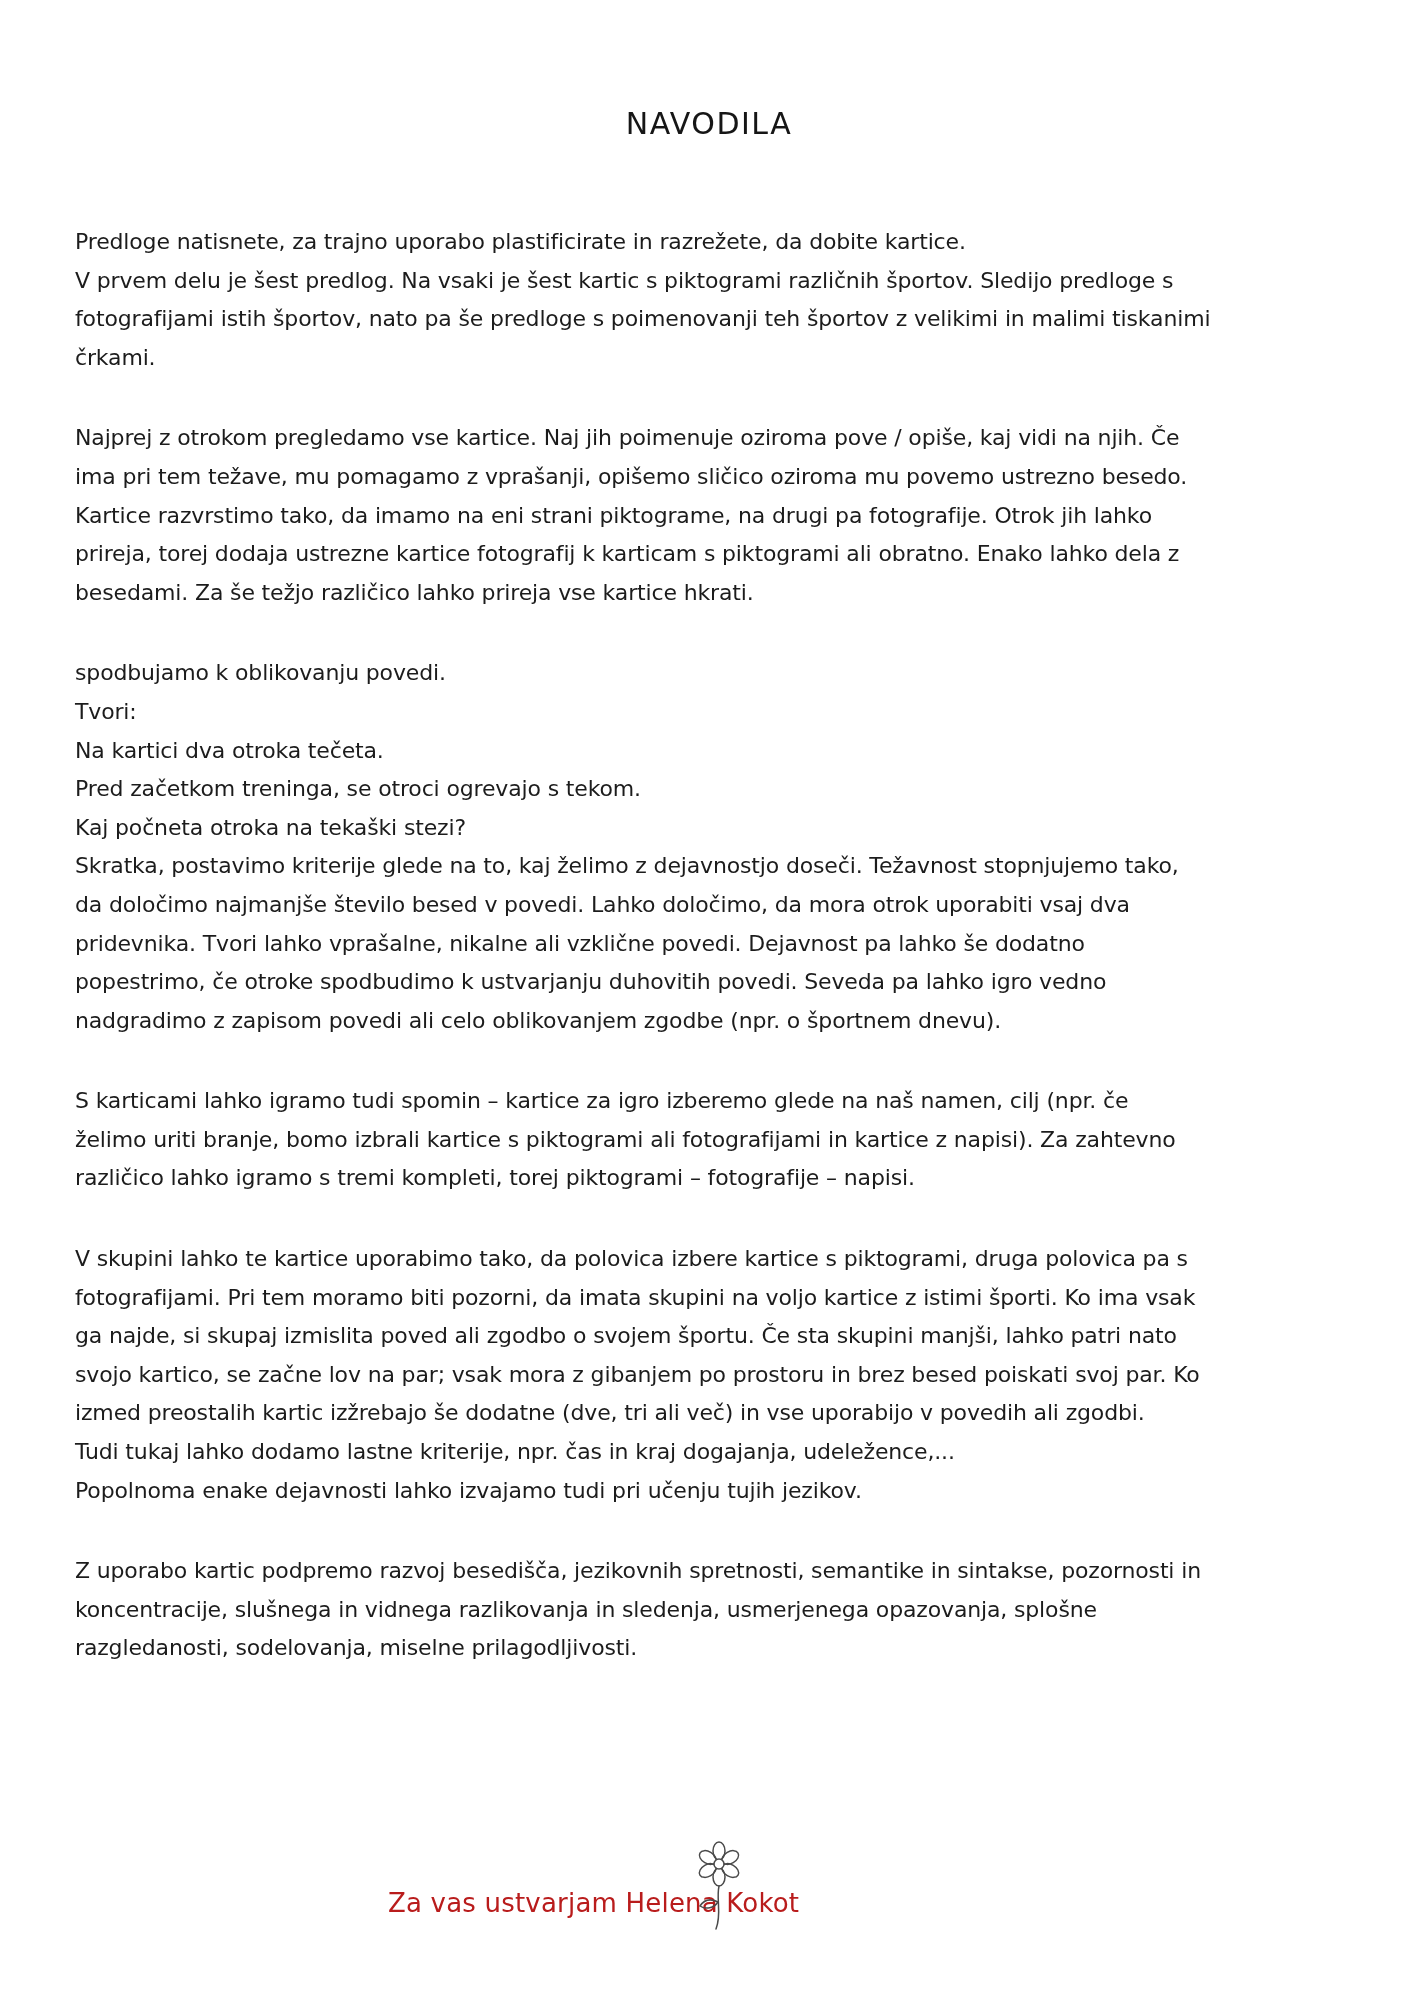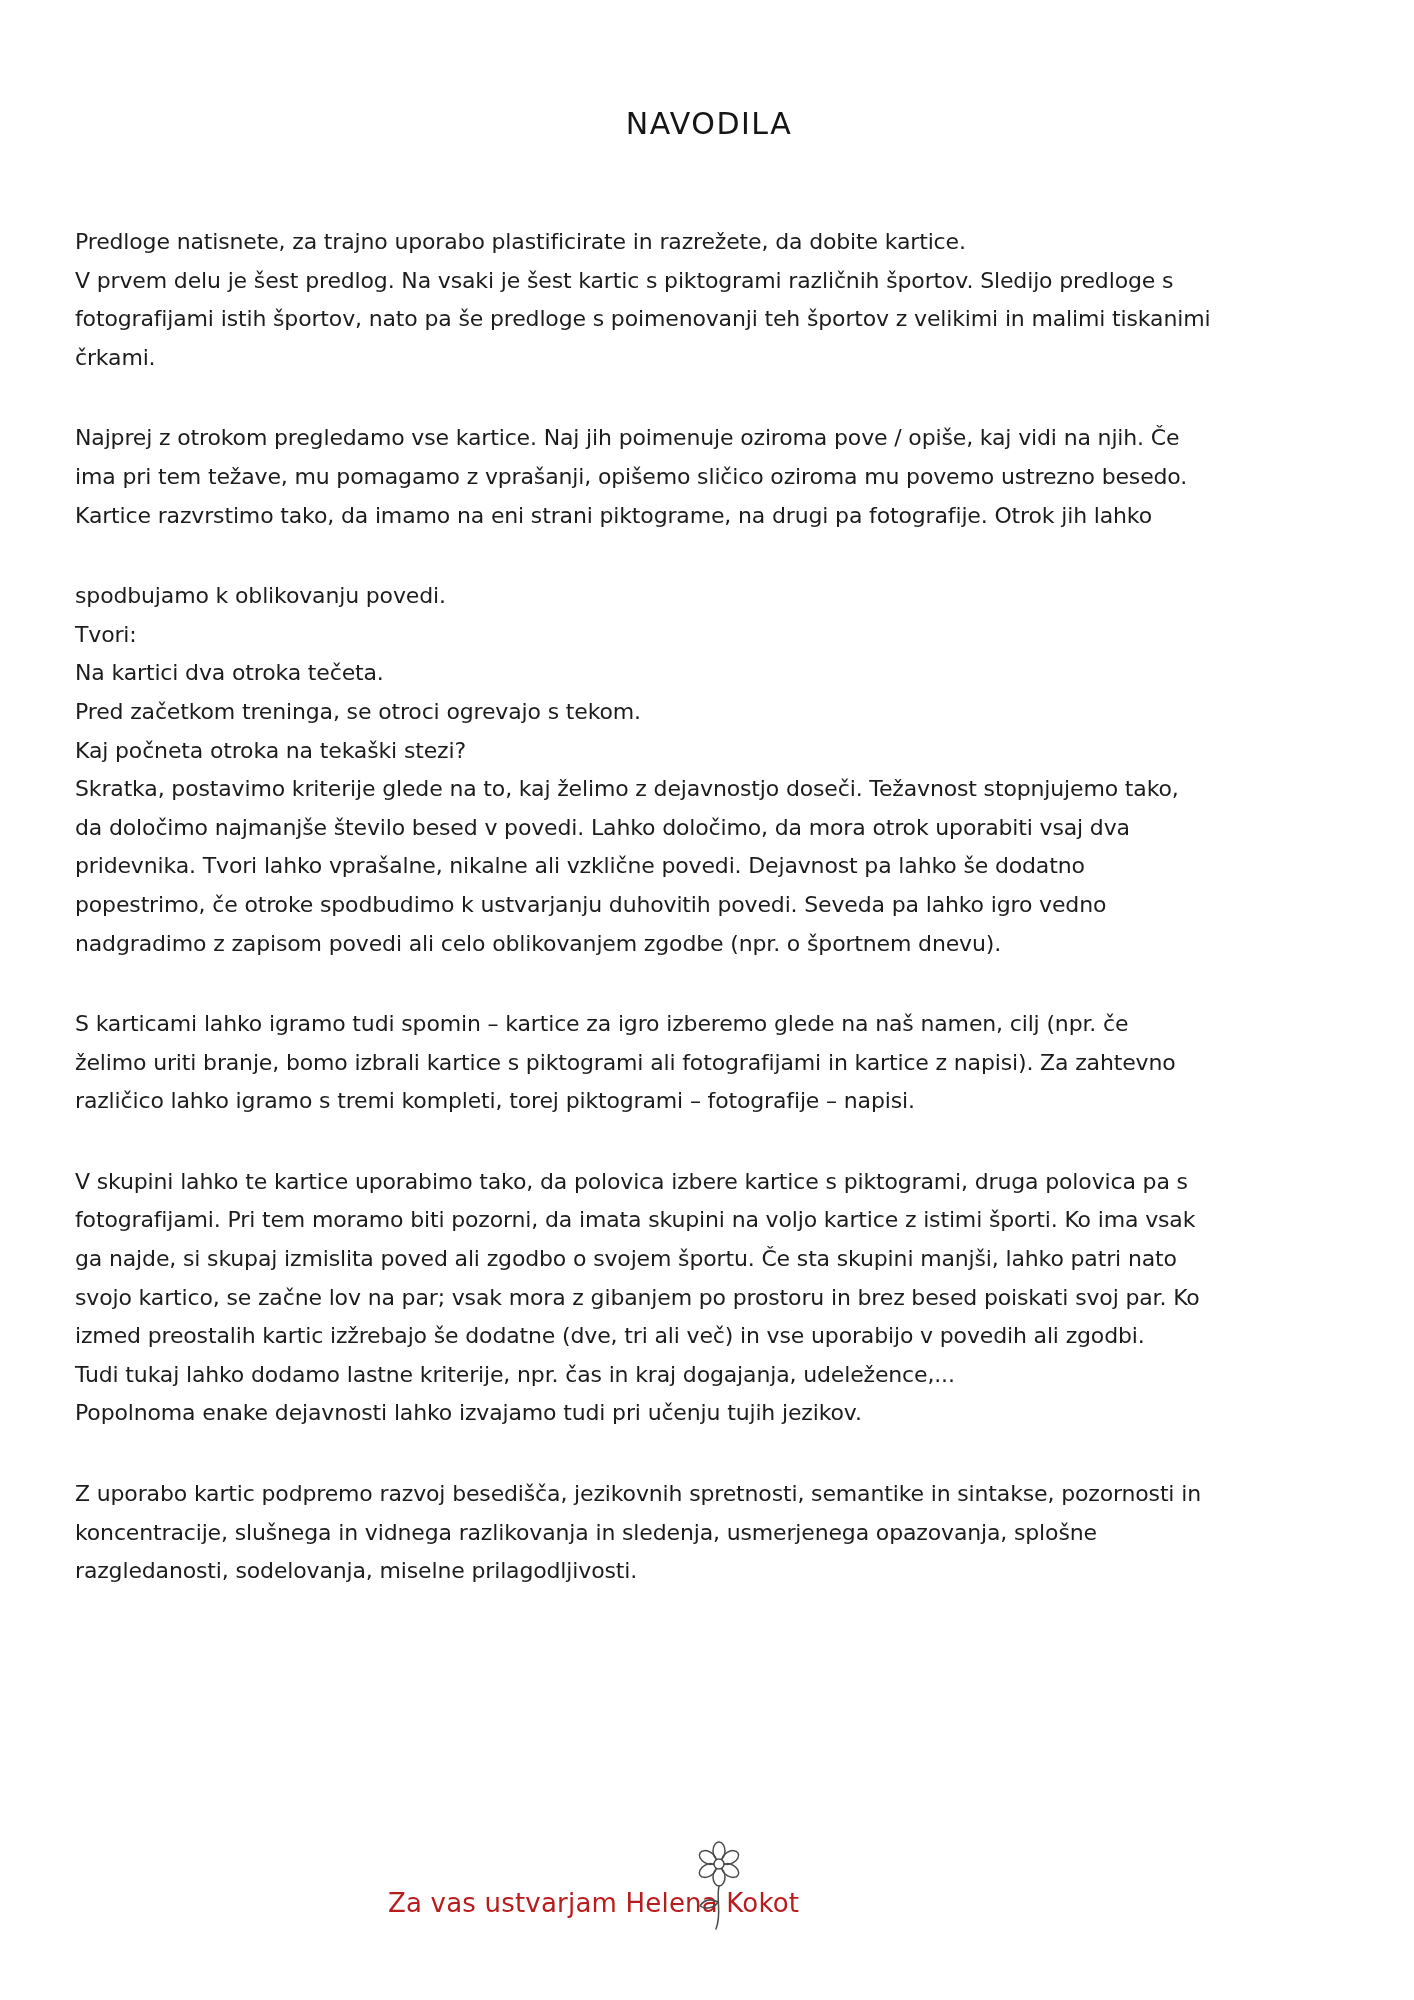--- a/index.html
+++ b/index.html
@@ -69,20 +69,22 @@
       <div class="line">Predloge natisnete, za trajno uporabo plastificirate in razrežete, da dobite kartice.</div>
       <div class="line">V prvem delu je šest predlog. Na vsaki je šest kartic s piktogrami različnih športov. Sledijo predloge s</div>
       <div class="line">fotografijami istih športov, nato pa še predloge s poimenovanji teh športov z velikimi in malimi tiskanimi</div>
       <div class="line">črkami.</div>
     </div>
 
     <div class="para">
       <div class="line">Najprej z otrokom pregledamo vse kartice. Naj jih poimenuje oziroma pove / opiše, kaj vidi na njih. Če</div>
       <div class="line">ima pri tem težave, mu pomagamo z vprašanji, opišemo sličico oziroma mu povemo ustrezno besedo.</div>
       <div class="line">Kartice razvrstimo tako, da imamo na eni strani piktograme, na drugi pa fotografije. Otrok jih lahko</div>
+      <div class="line">prireja, torej dodaja ustrezne kartice fotografij k karticam s piktogrami ali obratno. Enako lahko dela z</div>
+      <div class="line">besedami. Za še težjo različico lahko prireja vse kartice hkrati.</div>
     </div>
 
     <div class="para">
       <div class="line">spodbujamo k oblikovanju povedi.</div>
       <div class="line">Tvori:</div>
       <div class="line">Na kartici dva otroka tečeta.</div>
       <div class="line">Pred začetkom treninga, se otroci ogrevajo s tekom.</div>
       <div class="line">Kaj počneta otroka na tekaški stezi?</div>
       <div class="line">Skratka, postavimo kriterije glede na to, kaj želimo z dejavnostjo doseči. Težavnost stopnjujemo tako,</div>
       <div class="line">da določimo najmanjše število besed v povedi. Lahko določimo, da mora otrok uporabiti vsaj dva</div>

